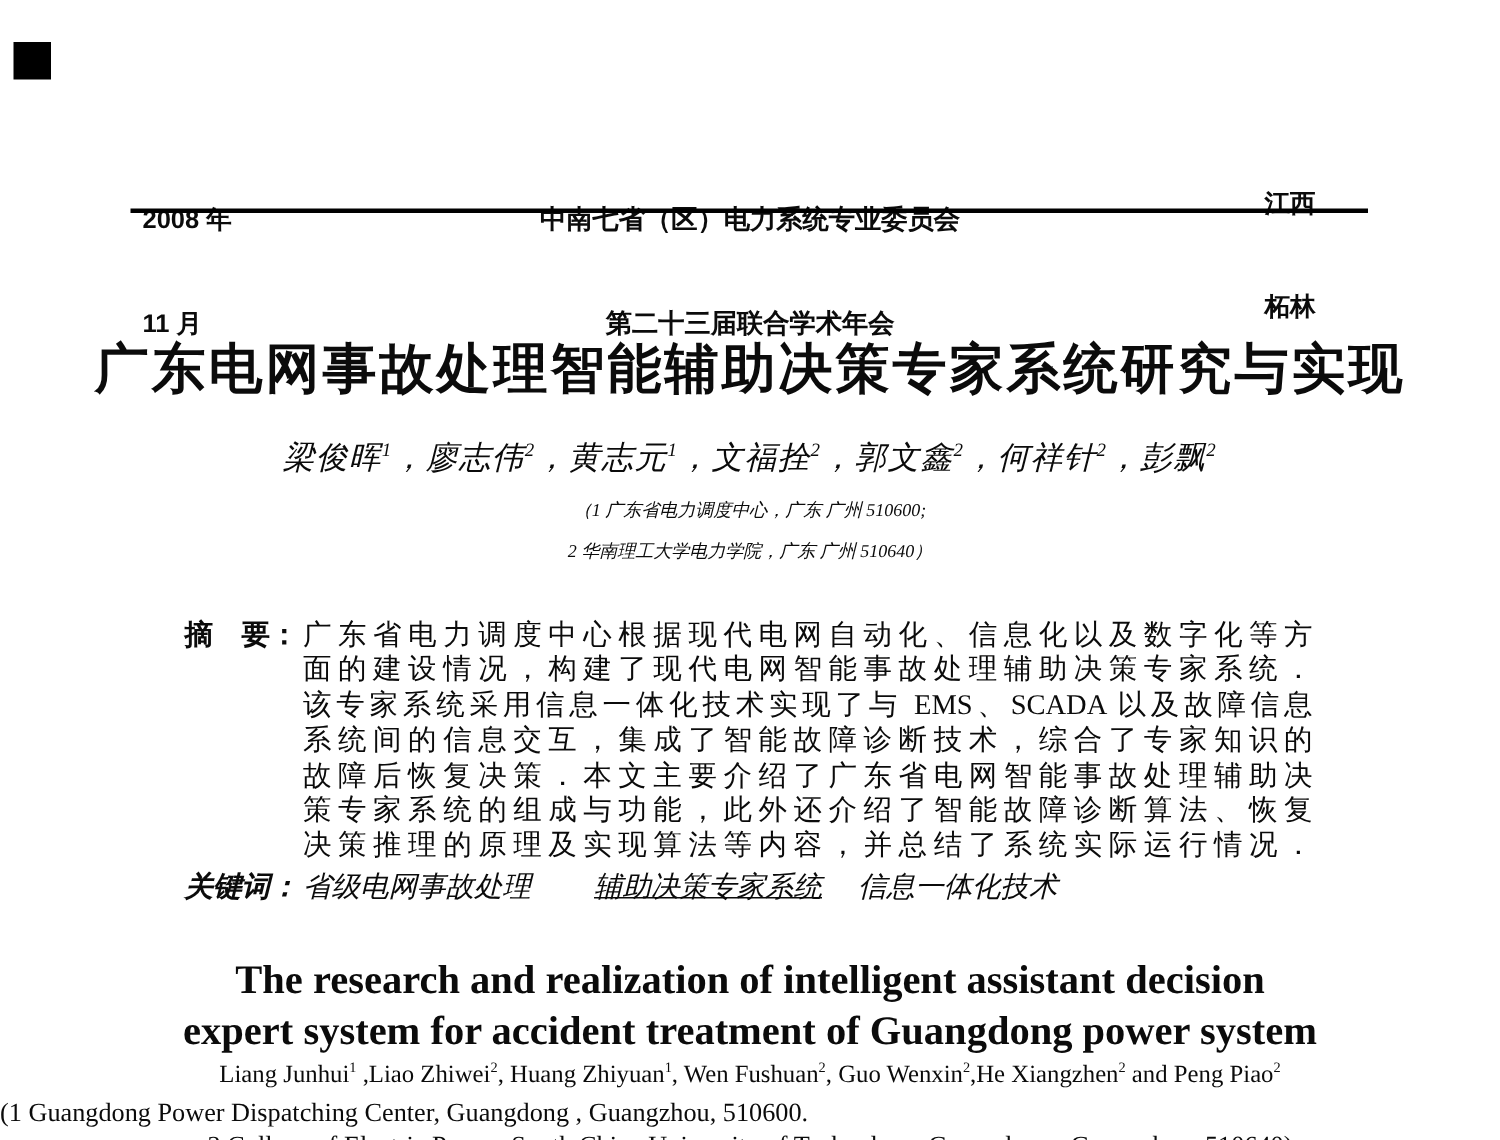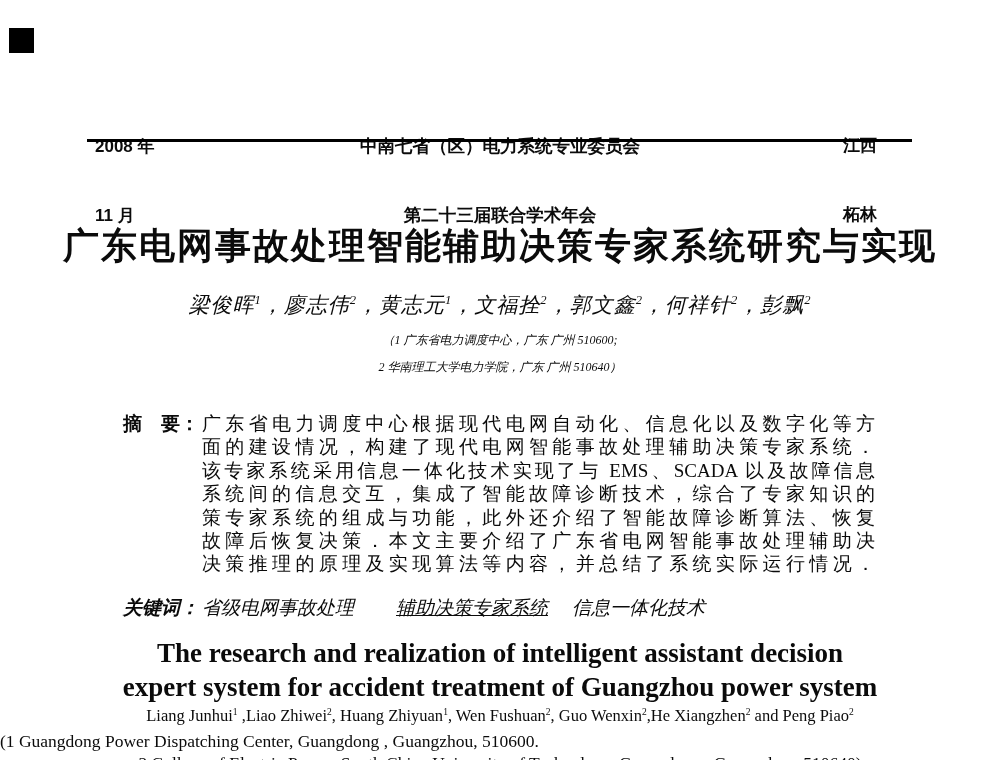--- a/index.html
+++ b/index.html
@@ -7,42 +7,42 @@
     width:1000px;height:760px;position:relative;overflow:hidden;
     background:#ffffff;color:#0b0b0b;
     font-family:"Liberation Serif", serif;
   }
   .abs{position:absolute;}
   .scan-square{left:9px;top:28px;width:25px;height:25px;background:#000;}
   
   .hdr{font-family:"Liberation Sans", sans-serif;font-weight:bold;font-size:17px;line-height:23px;white-space:pre;}
   .hdr-left{left:95px;top:89px;}
   .hdr-center{left:0;right:0;top:89px;text-align:center;font-size:17.5px;}
-  .hdr-right{left:843px;top:89px;font-family:Liberation Mono, monospace;}
+  .hdr-right{left:843px;top:78px;}
   .rule{left:87px;top:139px;width:825px;height:3px;background:#000;}
   
   .title-cn{
     left:0;right:0;top:222px;text-align:center;
     font-family:"Liberation Sans", sans-serif;font-weight:bold;
     font-size:36px;letter-spacing:2px;
   }
   
   .authors-cn{left:0;right:0;top:291px;text-align:center;font-size:21px;font-style:italic;letter-spacing:1px;}
   .affil-cn{left:0;right:0;top:327px;text-align:center;font-size:12px;line-height:27px;font-style:italic;}
   sup{font-size:60%;line-height:0;}
   
   .abstract{left:123px;top:412px;width:752px;font-size:19px;line-height:23.4px;}
   .abstract-label{position:absolute;left:0;top:0;font-weight:bold;white-space:pre;}
   .abstract-lines{margin-left:79px;width:673px;}
   .abstract-line{text-align:justify;text-align-last:justify;}
   
   .keywords{left:123px;top:578px;font-size:19px;font-style:italic;white-space:nowrap;}
   .kw-label{font-weight:bold;display:inline-block;width:79px;}
   .kw-item{display:inline-block;}
-  .kw-0{margin-right:42px;margin-top:17px;}
+  .kw-0{margin-right:42px;}
   .kw-1{margin-right:24px;text-decoration:underline;}
   
   .title-en{left:0;right:0;top:624px;text-align:center;font-weight:bold;font-size:27px;line-height:34px;margin-top:12px;}
   .authors-en{left:0;right:0;top:706px;text-align:center;font-size:16.5px;white-space:nowrap;}
   .authors-en sup{font-size:58%;}
   .affil-en1{left:0;right:0;top:731px;font-size:17.5px;}
   .affil-en2{left:0;right:0;top:753px;text-align:center;font-size:17.5px;}
 </style>
 </head>
 <body>
@@ -75,31 +75,31 @@
   <div>2 华南理工大学电力学院，广东 广州 510640）</div>
 </div>
 
 <div class="abs abstract">
   <span class="abstract-label">摘　要：</span>
   <div class="abstract-lines">
       <div class="abstract-line">广东省电力调度中心根据现代电网自动化、信息化以及数字化等方</div>
       <div class="abstract-line">面的建设情况，构建了现代电网智能事故处理辅助决策专家系统．</div>
       <div class="abstract-line">该专家系统采用信息一体化技术实现了与 EMS、SCADA 以及故障信息</div>
       <div class="abstract-line">系统间的信息交互，集成了智能故障诊断技术，综合了专家知识的</div>
+      <div class="abstract-line">故障后恢复决策．本文主要介绍了广东省电网智能事故处理辅助决</div>
       <div class="abstract-line">策专家系统的组成与功能，此外还介绍了智能故障诊断算法、恢复</div>
-      <div class="abstract-line">故障后恢复决策．本文主要介绍了广东省电网智能事故处理辅助决</div>
       <div class="abstract-line">决策推理的原理及实现算法等内容，并总结了系统实际运行情况．</div>
     </div>
 </div>
 
 <div class="abs keywords">
   <span class="kw-label">关键词：</span><span><span class="kw-item kw-0">省级电网事故处理</span><span class="kw-item kw-1">辅助决策专家系统</span><span class="kw-item kw-2">信息一体化技术</span></span>
 </div>
 
 <div class="abs title-en">
   <div>The research and realization of intelligent assistant decision</div>
-  <div>expert system for accident treatment of Guangzhou power system</div>
+  <div>expert system for accident treatment of Guangdong power system</div>
 </div>
 
 <div class="abs authors-en"><span>Liang Junhui<sup>1</sup> ,</span><span>Liao Zhiwei<sup>2</sup>, </span><span>Huang Zhiyuan<sup>1</sup>, </span><span>Wen Fushuan<sup>2</sup>, </span><span>Guo Wenxin<sup>2</sup>,</span><span>He Xiangzhen<sup>2</sup> and </span><span>Peng Piao<sup>2</sup></span></div>
 
 <div class="abs affil-en1">(1 Guangdong Power Dispatching Center, Guangdong , Guangzhou, 510600.</div>
 <div class="abs affil-en2">2 College of Electric Power, South China University of Technology, Guangdong , Guangzhou, 510640)</div>
 
 </body></html>

